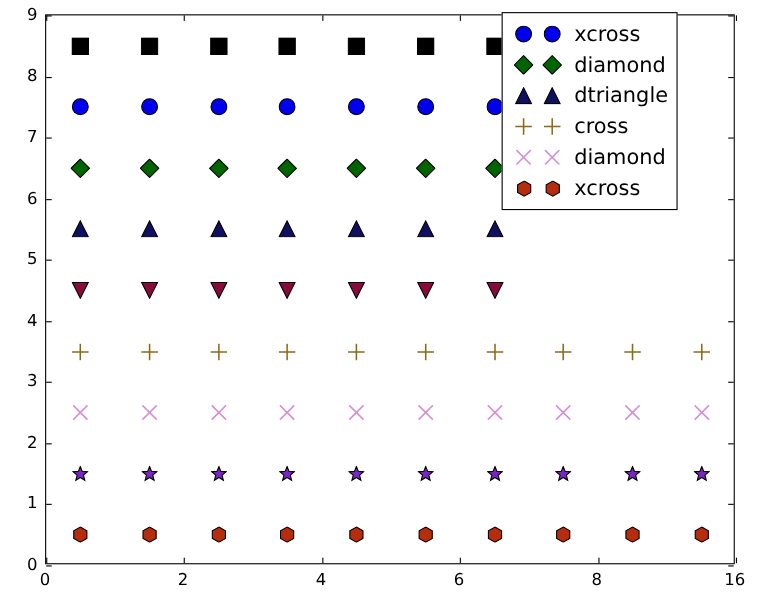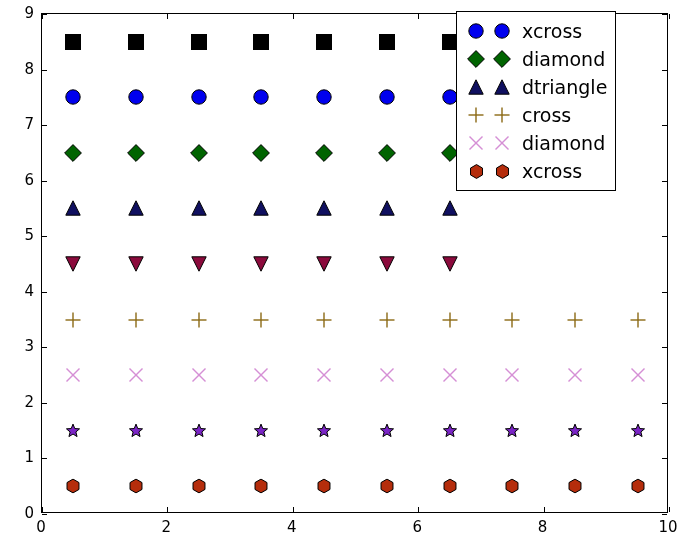--- a/index.html
+++ b/index.html
@@ -323,21 +323,21 @@
       <div class="tick-y" style="top: 0px;"></div>
       <div class="tick-y right" style="top: 0px;"></div>
     </div>
 
   <div id="ticklabels-x">
       <div class="ticklabel x" style="left: 41px; top: 518px;">0</div>
       <div class="ticklabel x" style="left: 166.4px; top: 518px;">2</div>
       <div class="ticklabel x" style="left: 291.8px; top: 518px;">4</div>
       <div class="ticklabel x" style="left: 417.2px; top: 518px;">6</div>
       <div class="ticklabel x" style="left: 542.6px; top: 518px;">8</div>
-      <div class="ticklabel x" style="left: 668px; top: 518px;">10</div>
+      <div class="ticklabel x" style="left: 668px; top: 518px;">16</div>
     </div>
   <div id="ticklabels-y">
       <div class="ticklabel y" style="top: 513px; left: 12px; width: 22px;">0</div>
       <div class="ticklabel y" style="top: 457.444px; left: 12px; width: 22px;">1</div>
       <div class="ticklabel y" style="top: 401.889px; left: 12px; width: 22px;">2</div>
       <div class="ticklabel y" style="top: 346.333px; left: 12px; width: 22px;">3</div>
       <div class="ticklabel y" style="top: 290.778px; left: 12px; width: 22px;">4</div>
       <div class="ticklabel y" style="top: 235.222px; left: 12px; width: 22px;">5</div>
       <div class="ticklabel y" style="top: 179.667px; left: 12px; width: 22px;">6</div>
       <div class="ticklabel y" style="top: 124.111px; left: 12px; width: 22px;">7</div>

